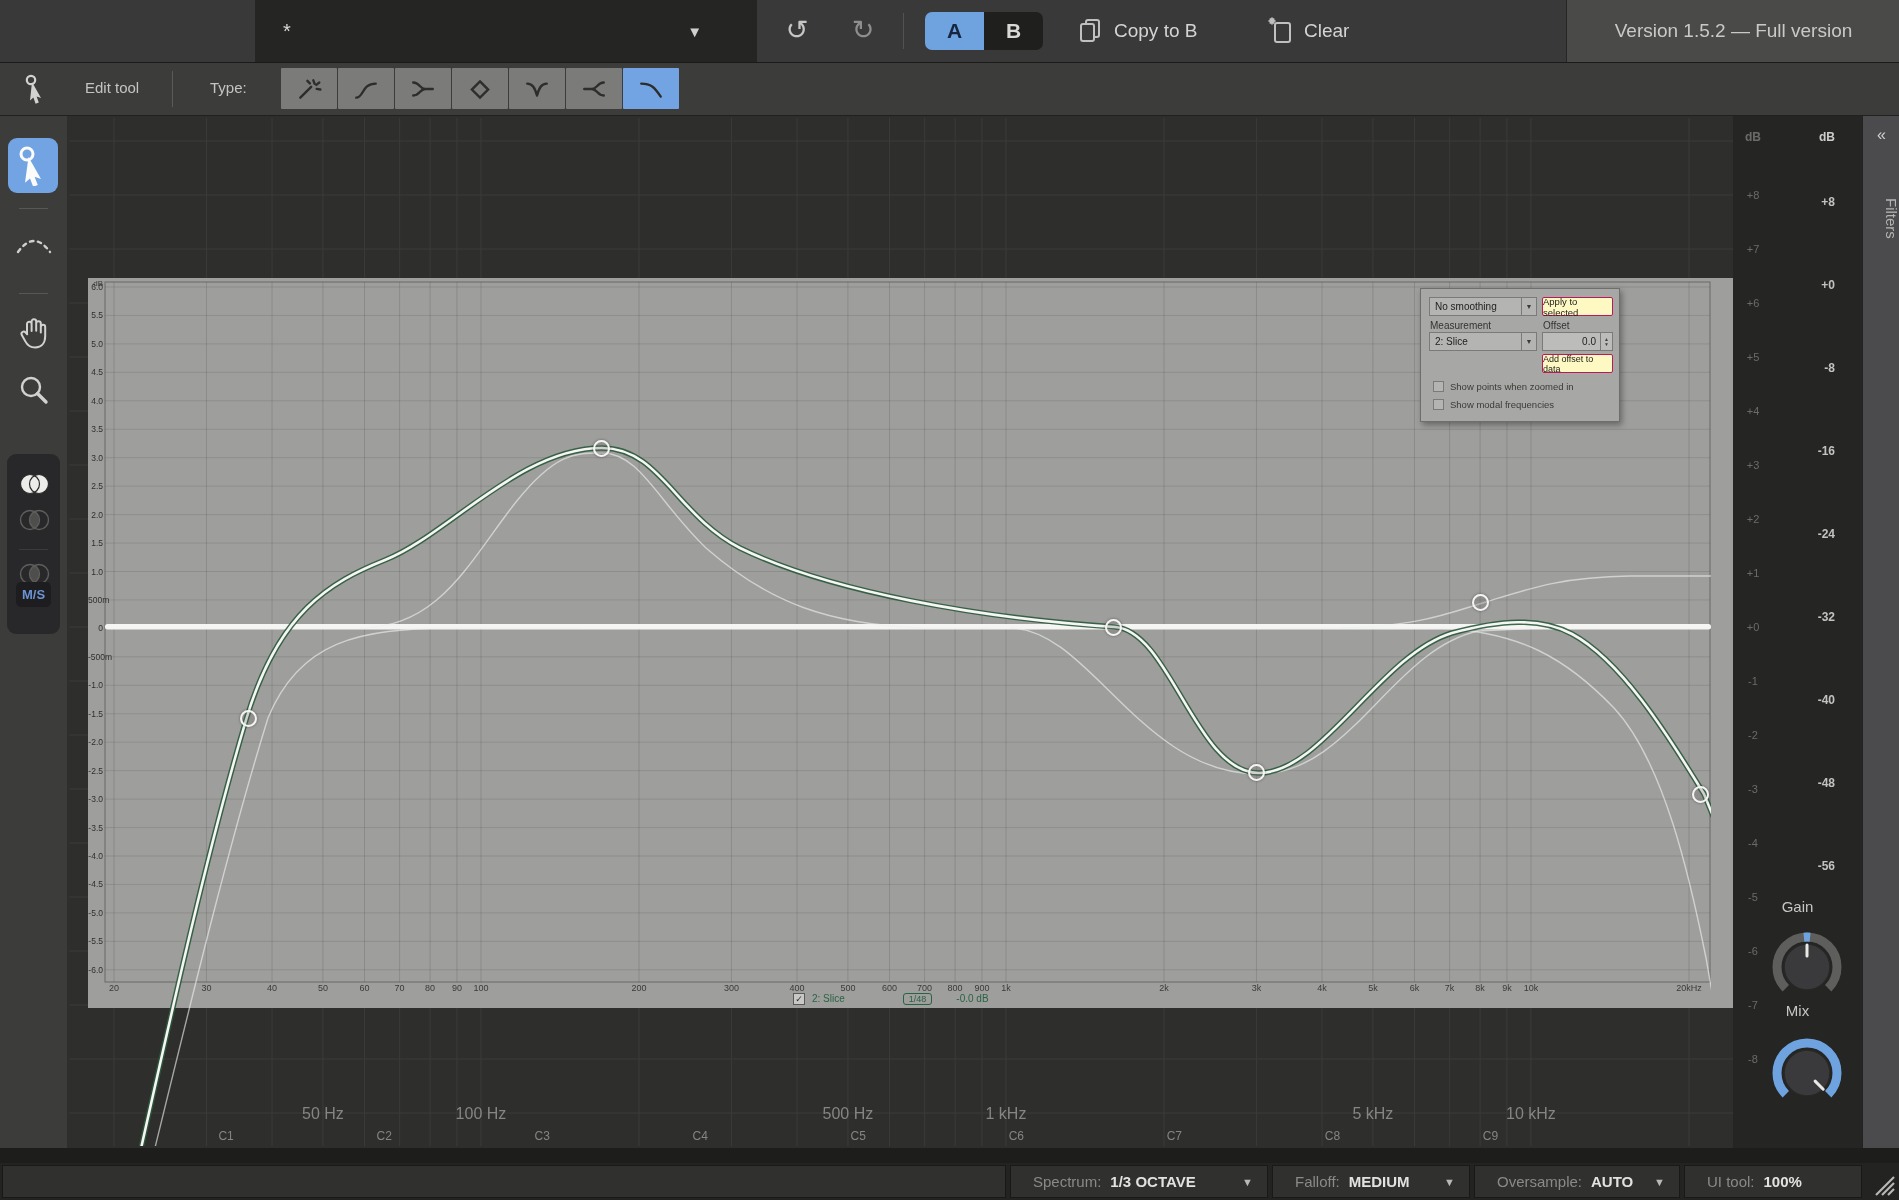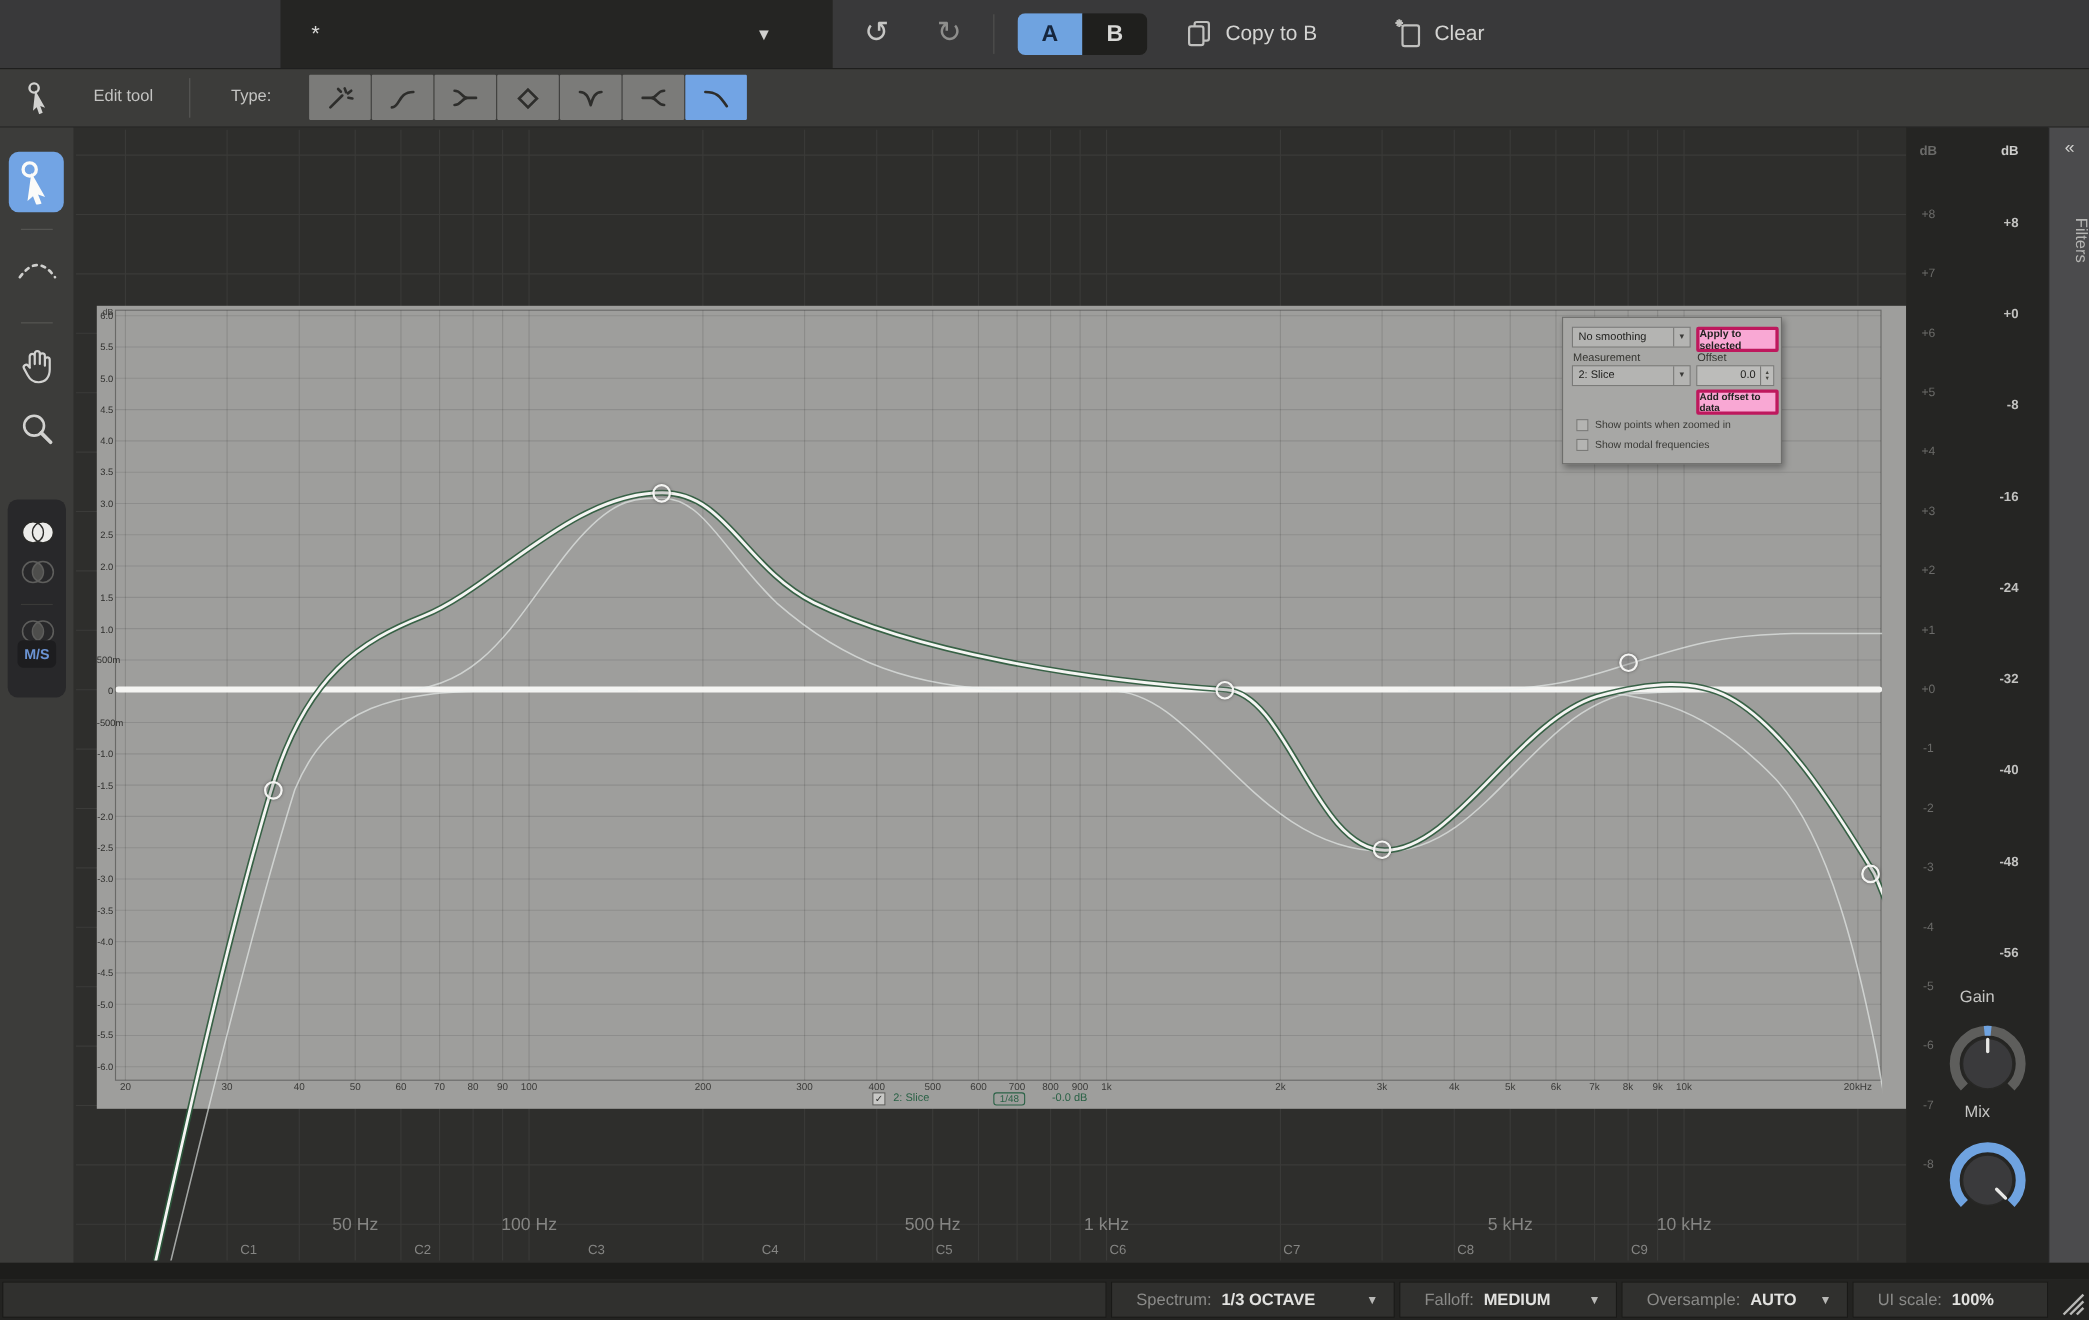--- a/index.html
+++ b/index.html
@@ -55,22 +55,22 @@
      background:rgba(100,100,100,0.25);box-shadow:0 0 3px rgba(0,0,0,0.4);cursor:pointer;}
   .axis-hz{position:absolute;transform:translateX(-50%);top:989px;font-size:16px;color:#85858
 3;color:#858583;}
   .axis-note{position:absolute;transform:translateX(-50%);top:1013px;font-size:12px;color:#858583;}
   
   #mpanel{position:absolute;left:1353px;top:172px;width:198px;height:132px;background:#a7a7a5;
      border:1px solid #6e6e6c;box-shadow:2px 3px 6px rgba(0,0,0,0.35);font-size:10px;color:#222220;}
   .mp-dd{position:absolute;height:17px;background:#b4b4b2;border:1px solid #7a7a78;display:flex;align-items:center;cursor:pointer;}
   .mp-dd .tx{flex:1;padding-left:5px;font-size:10px;}
   .mp-dd .ar{width:14px;height:100%;border-left:1px solid #7a7a78;font-size:7px;display:flex;align-items:center;justify-content:center;color:#3a3a38;}
-  .mp-btn{position:absolute;height:17px;background:#f9a8d4;border:3px solid #be185d;border-radius:2px;
-     display:flex;align-items:center;justify-content:center;font-size:9.5px;cursor:pointer;font-weight:bold;}
+  .mp-btn{position:absolute;height:17px;background:#fef9c3;border:1px solid #be185d;border-radius:2px;
+     display:flex;align-items:center;justify-content:center;font-size:9.5px;cursor:pointer;}
   .mp-lbl{position:absolute;font-size:10px;color:#33332f;}
   .mp-num{position:absolute;height:17px;background:#bcbcba;border:1px solid #7a7a78;display:flex;align-items:center;cursor:text;}
   .mp-num .v{flex:1;text-align:right;padding-right:4px;}
   .mp-num .sp{width:11px;height:100%;border-left:1px solid #7a7a78;display:flex;flex-direction:column;align-items:center;justify-content:center;font-size:5px;color:#44443f;line-height:5px;}
   .mp-check{position:absolute;display:flex;align-items:center;font-size:9.5px;color:#3a3a36;cursor:pointer;}
   .mp-check .bx{width:9px;height:9px;background:#b4b4b2;border:1px solid #7a7a78;margin-right:6px;}
   
   #scales{left:1733px;top:116px;width:129px;height:1032px;background:#252523;}
   .eq-lab{position:absolute;left:0;width:40px;text-align:center;font-size:11px;color:#6b6b69;}
   .sp-lab{position:absolute;left:44px;width:58px;text-align:right;font-size:12px;color:#c2c2c0;font-weight:bold;}
@@ -119,20 +119,21 @@
         <rect x="7" y="7" width="15" height="19" rx="2" fill="none" stroke="#c0c0be" stroke-width="2"></rect>
         <g stroke="#c0c0be" stroke-width="1.8">
           <line x1="4" y1="1.5" x2="4" y2="8.5"></line>
             <line x1="0.5" y1="5" x2="7.5" y2="5"></line>
           <line x1="1.8" y1="2.5" x2="6.2" y2="7.5"></line>
             <line x1="6.2" y1="2.5" x2="1.8" y2="7.5"></line>
         </g>
       </svg>
       <span>Clear</span>
     </div>
+    <div id="versionblock" class="abs">Version 1.5.2 — Full version</div>
   </div>
 
   <div id="toolbar" class="abs">
     <svg class="abs" style="left:24px;top:11px" width="24" height="30" viewBox="0 0 24 30">
       <circle cx="7" cy="6" r="4.2" fill="none" stroke="#d2d2d0" stroke-width="2.2"></circle>
       <path d="M8,8 L17,24 L12.6,22.4 L14.8,28.6 L11.6,29.8 L9.4,23.6 L6,26.6 Z" fill="#d2d2d0"></path>
     </svg>
     <span class="abs lbl" style="left:85px;top:16px">Edit tool</span>
     <div id="typesep" class="abs"></div>
     <span class="abs lbl" style="left:210px;top:16px">Type:</span>
@@ -544,21 +545,21 @@
       <span class="lbl">Falloff:</span>
       <span class="val">MEDIUM</span>
       <span class="dd">▼</span>
     </div>
     <div class="seg" style="left:1474px;width:206px">
       <span class="lbl">Oversample:</span>
       <span class="val">AUTO</span>
       <span class="dd">▼</span>
     </div>
     <div class="seg" style="left:1684px;width:178px">
-      <span class="lbl">UI scale:</span>
+      <span class="lbl">UI tool:</span>
       <span class="val">100%</span>
     </div>
     <svg class="abs" style="left:1864px;top:4px" width="32" height="30" viewBox="0 0 32 30">
       <g stroke="#b8b8b6" stroke-width="2.2">
         <line x1="12" y1="28" x2="30" y2="10"></line>
           <line x1="18" y1="28" x2="30" y2="16"></line>
           <line x1="24" y1="28" x2="30" y2="22"></line>
       </g>
     </svg>
   </div>

